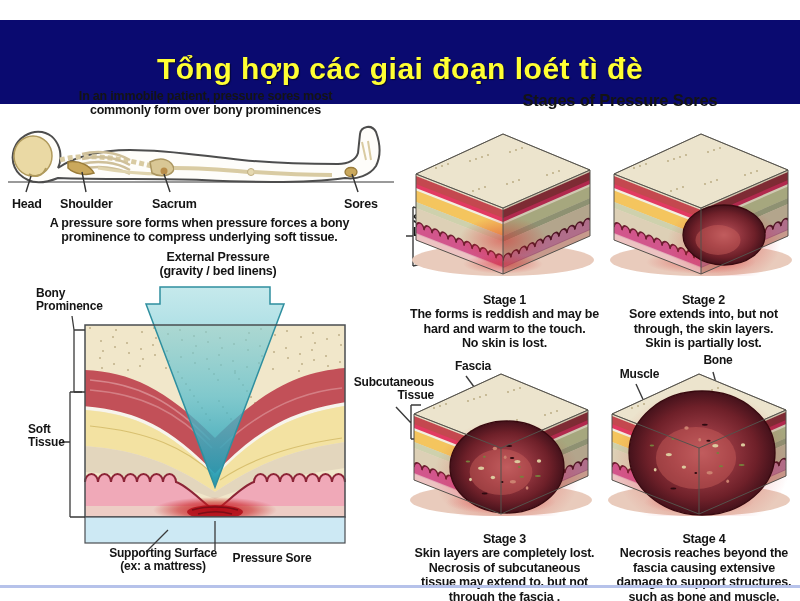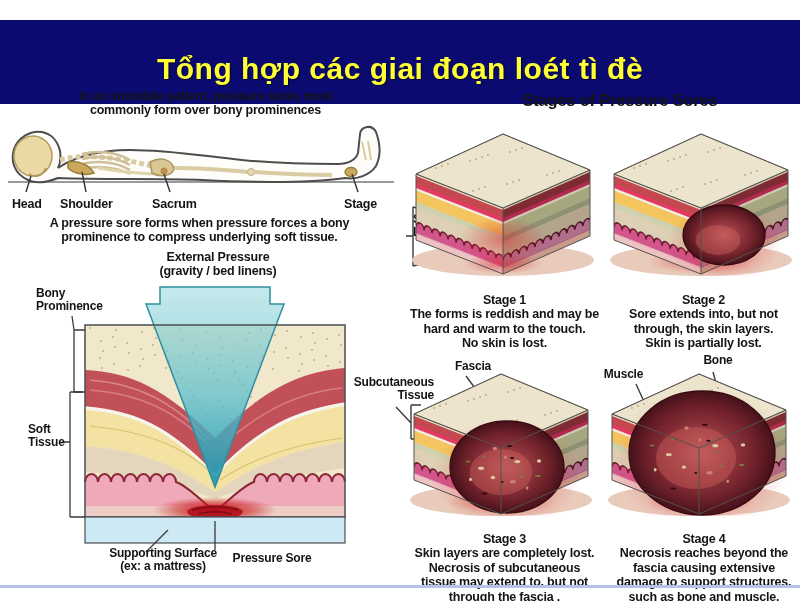--- a/index.html
+++ b/index.html
@@ -64,21 +64,21 @@
       <path d="M24,76 L29,60" stroke="#333" stroke-width="1.4" fill="none"></path>
       <path d="M84,76 L80,56" stroke="#333" stroke-width="1.4" fill="none"></path>
       <path d="M168,76 L162,58" stroke="#333" stroke-width="1.4" fill="none"></path>
       <path d="M356,76 L350,58" stroke="#333" stroke-width="1.4" fill="none"></path>
     </svg>
   </div>
 
   <div class="lbl fs125" style="left:12px;top:197px;">Head</div>
   <div class="lbl fs125" style="left:60px;top:197px;">Shoulder</div>
   <div class="lbl fs125" style="left:152px;top:197px;">Sacrum</div>
-  <div class="lbl fs125" style="left:344px;top:197px;">Stage</div>
+  <div class="lbl fs125" style="left:344px;top:197px;">Sores</div>
 
   <div class="lbl c fs125" style="left:12px;top:216px;width:375px;">A pressure sore forms when pressure forces a bony
 prominence to compress underlying soft tissue.</div>
 
   <div class="lbl c fs125" style="left:118px;top:250px;width:200px;">External Pressure
 (gravity / bed linens)</div>
 
   <div class="svgbox" id="xsection" style="left:60px;top:280px;width:300px;height:320px;">
       <svg width="300" height="320" viewBox="0 0 300 320">
         <defs>
@@ -231,21 +231,21 @@
       <path d="M256,299 L266,321"></path>
       <path d="M333,287 L339,309"></path>
     </g>
   </svg>
 
   <div class="lbl fs12" style="left:381px;top:213px;width:46px;margin-left:32px;">Skin
 Layers</div>
   <div class="lbl fs12" style="left:350px;top:376px;width:84px;text-align:right;">Subcutaneous
 Tissue</div>
   <div class="lbl c fs12" style="left:447px;top:360px;width:52px;">Fascia</div>
-  <div class="lbl c fs12" style="left:596px;top:368px;width:55px;">Muscle</div>
+  <div class="lbl c fs12" style="left:612px;top:368px;width:55px;">Muscle</div>
   <div class="lbl c fs12" style="left:697px;top:354px;width:42px;">Bone</div>
 
   <div class="svgbox" id="blk0" style="left:408px;top:124px;width:190px;height:152px;">
       <svg width="190" height="152" viewBox="0 0 190 152">
         <defs>
           <radialGradient id="bl0">
             <stop offset="0%" stop-color="rgba(215,45,45,.55)"></stop>
             <stop offset="100%" stop-color="rgba(215,45,45,0)"></stop>
           </radialGradient>
           <radialGradient id="so0">

